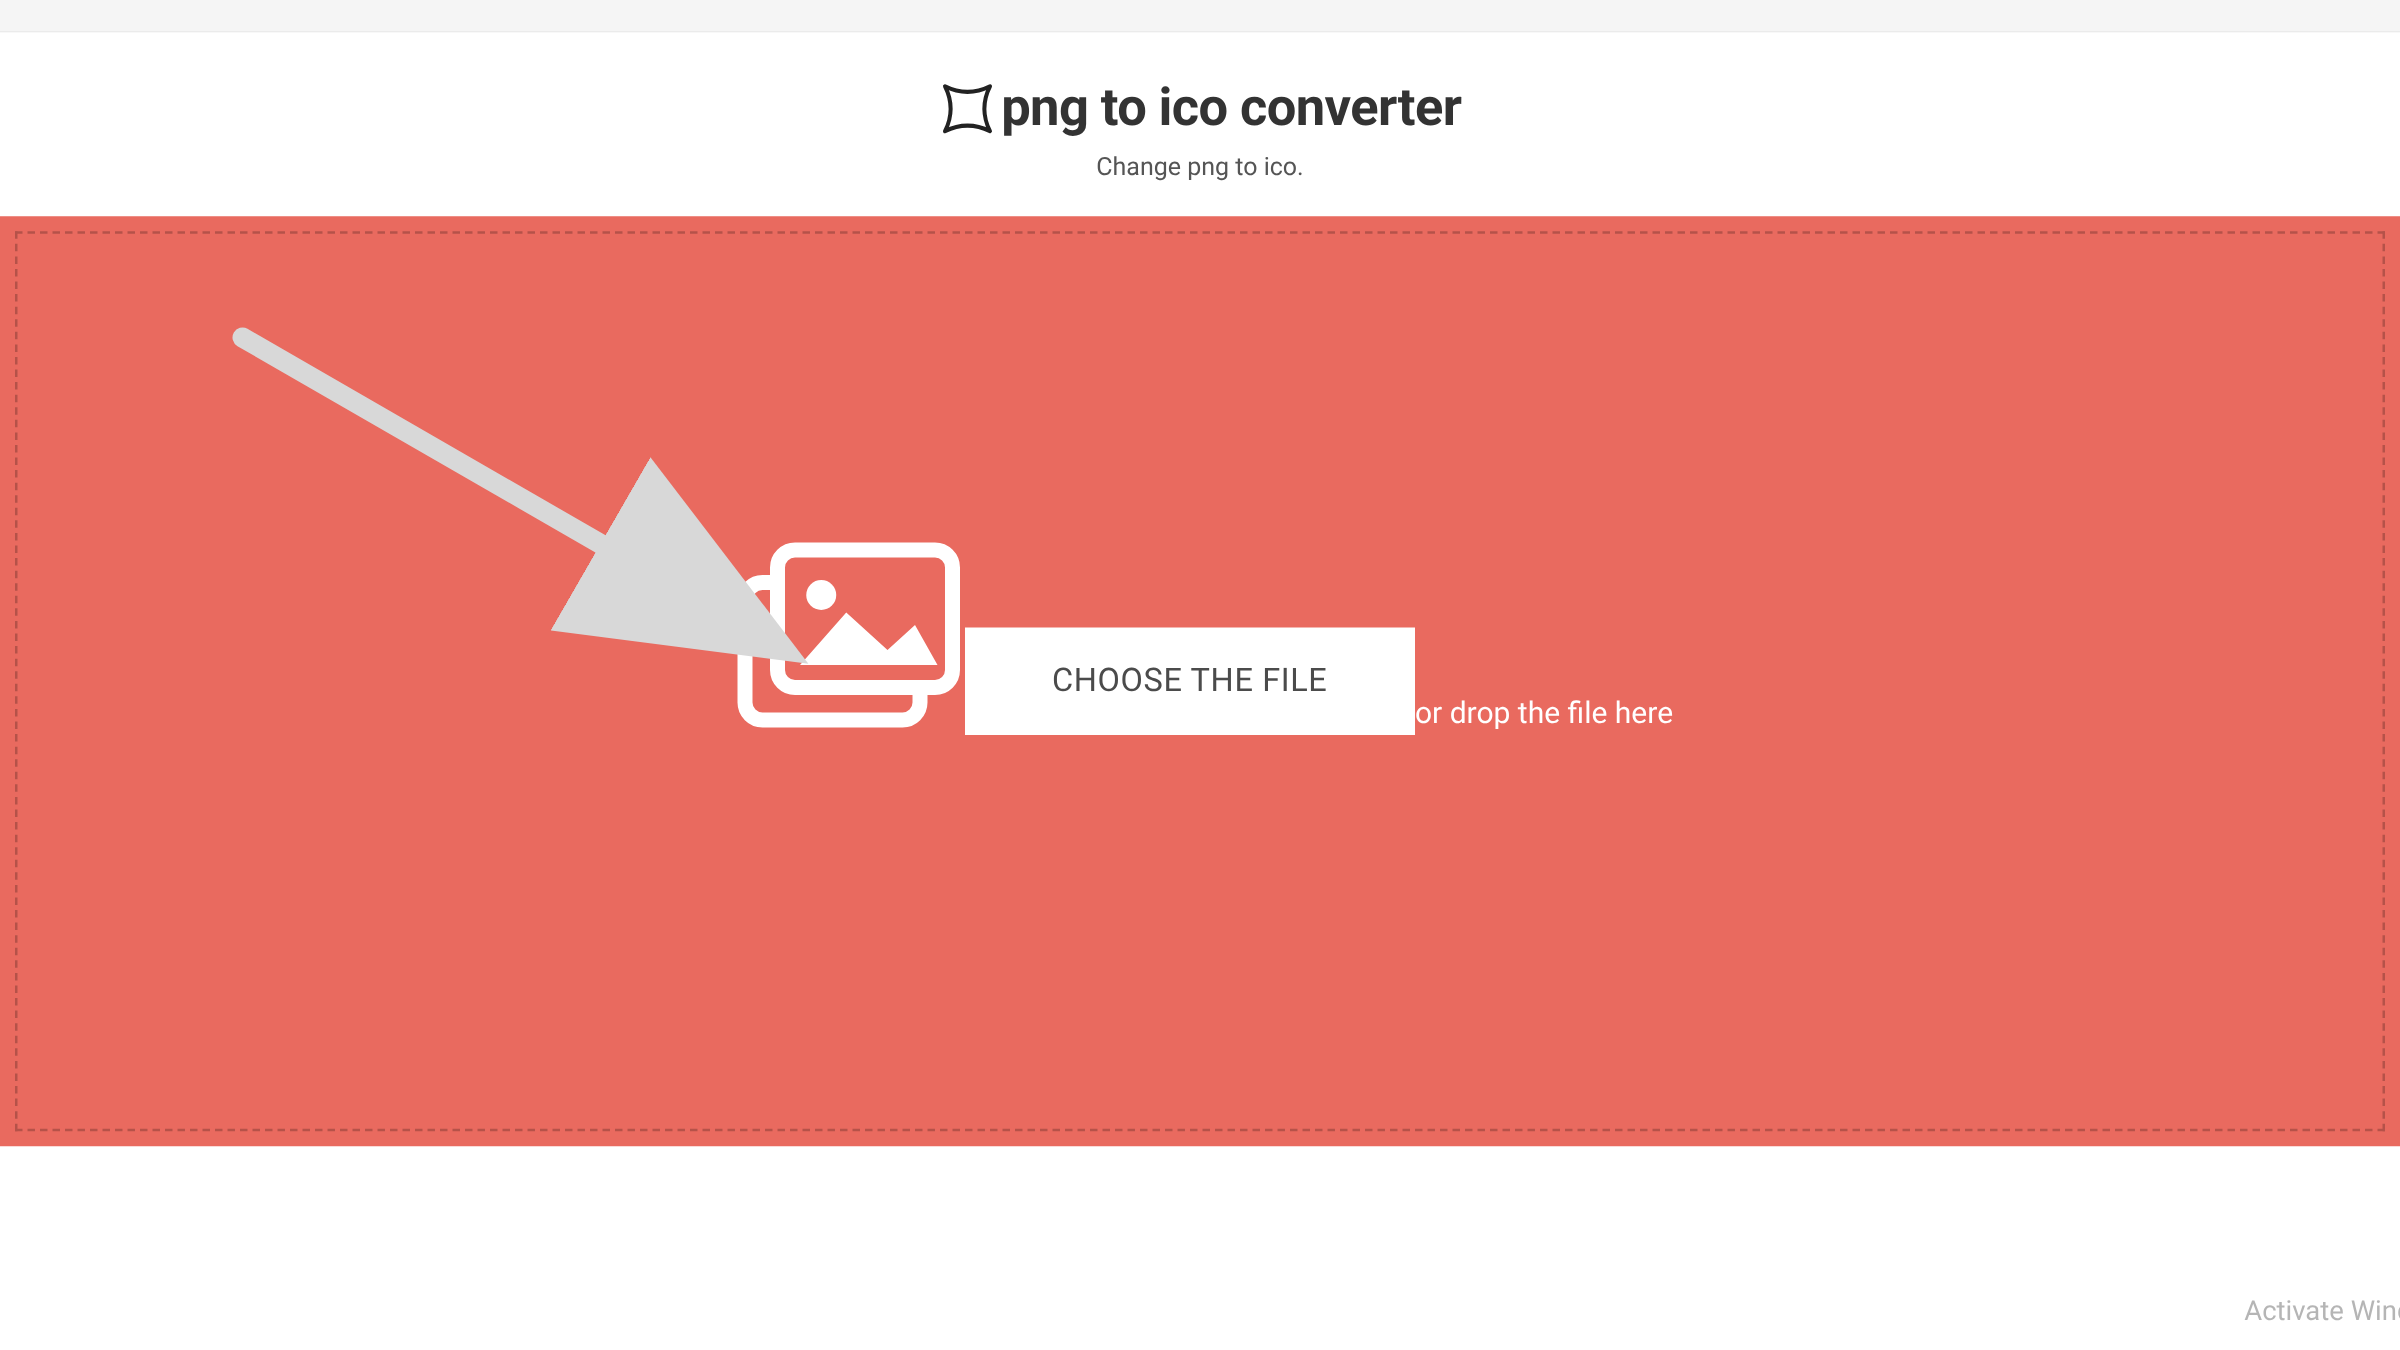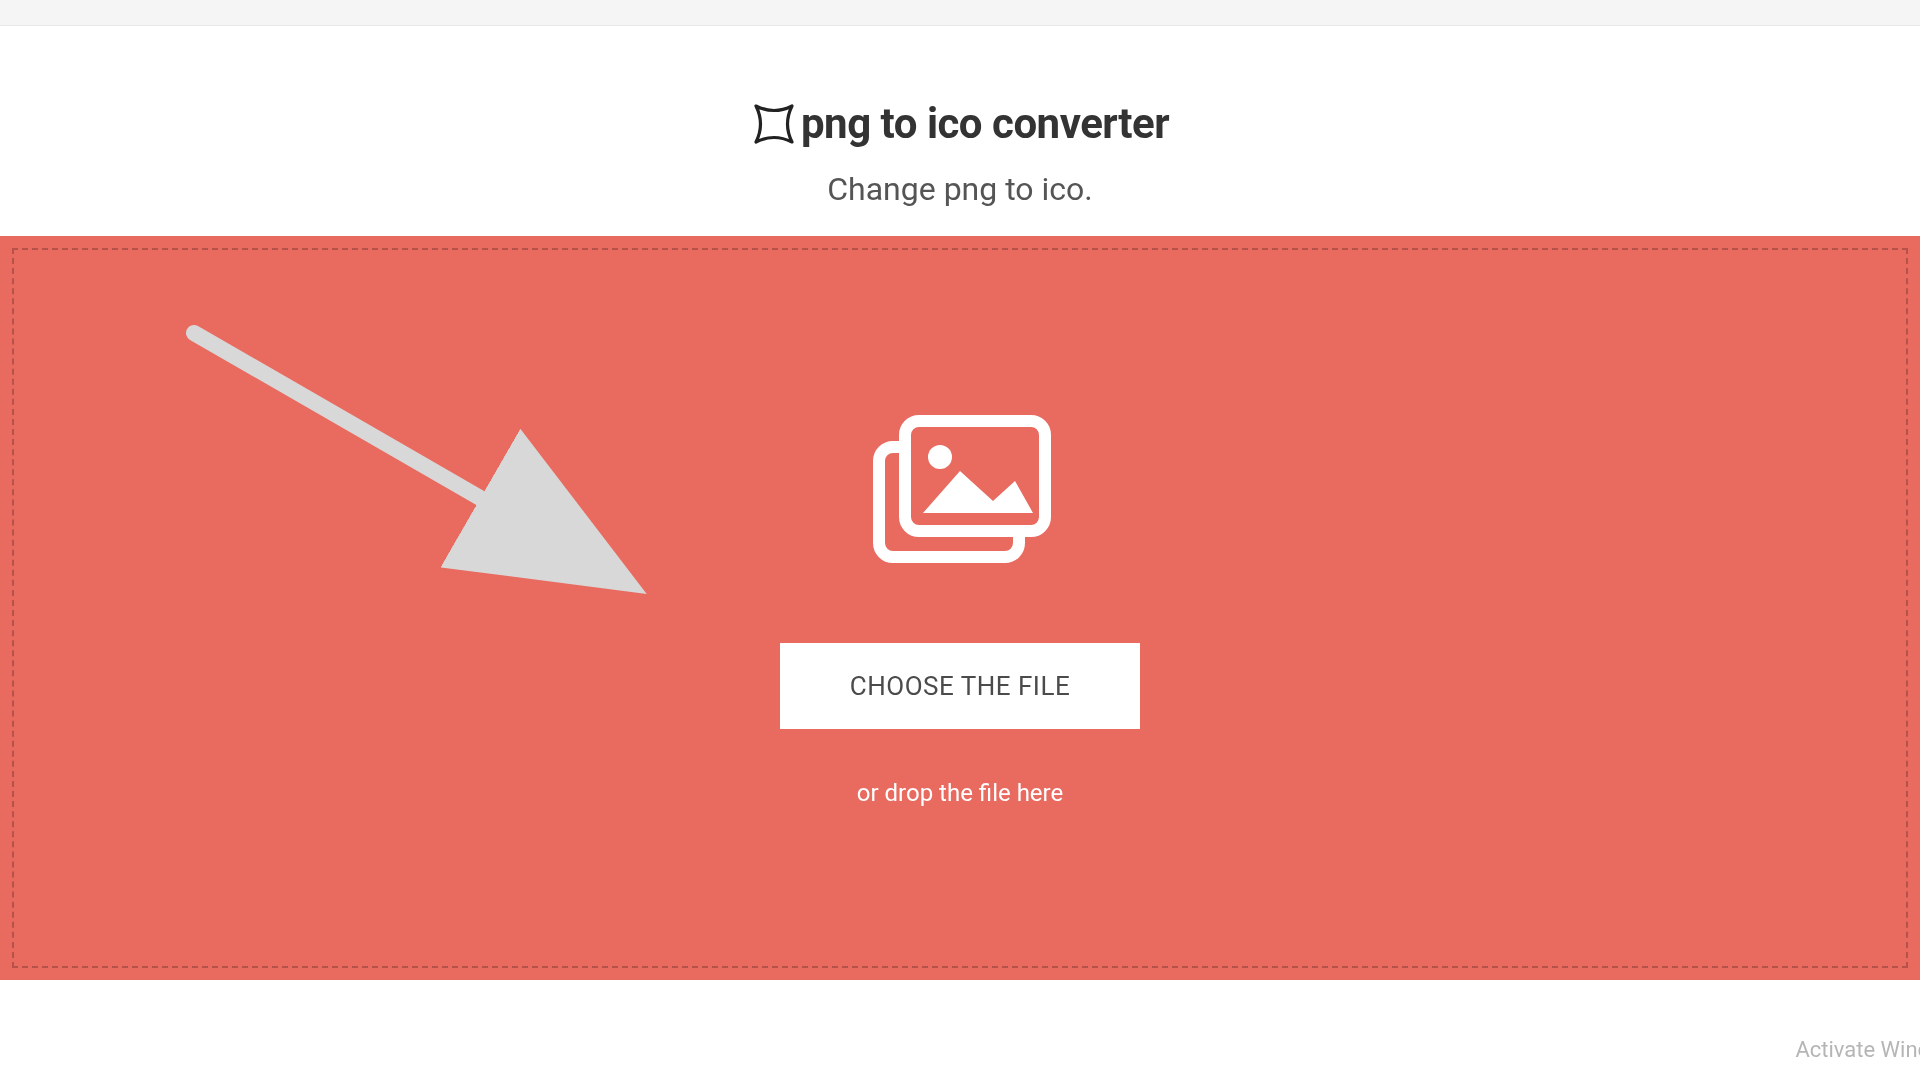--- a/index.html
+++ b/index.html
@@ -18,45 +18,43 @@
     .header {
       background: #fff;
       text-align: center;
       padding: 36px 0 28px 0;
     }
     .title-row {
       display: flex;
       align-items: center;
       justify-content: center;
       gap: 4px;
-      margin-top: 37px;
     }
     .title-row h1 {
       font-size: 42px;
       font-weight: 700;
       color: #333;
       letter-spacing: -0.5px;
     }
     .logo-icon { display: flex; }
     .subtitle {
-      margin-top: 22px;
-      font-size: 32px;
+      margin-top: 10px;
+      font-size: 20px;
       color: #555;
       font-weight: 400;
     }
     .dropzone-wrap {
       background: #e96a5f;
       padding: 12px 0;
     }
     .dropzone {
       border: 2px dashed rgba(0,0,0,0.22);
       margin: 0 12px;
       min-height: 720px;
       display: flex;
-      flex-direction: column;
       align-items: center;
       justify-content: center;
       position: relative;
     }
     .image-icon { margin-bottom: 60px; }
     .choose-btn {
       background: #fff;
       color: #4b4b4b;
       border: none;
       font-size: 26px;

